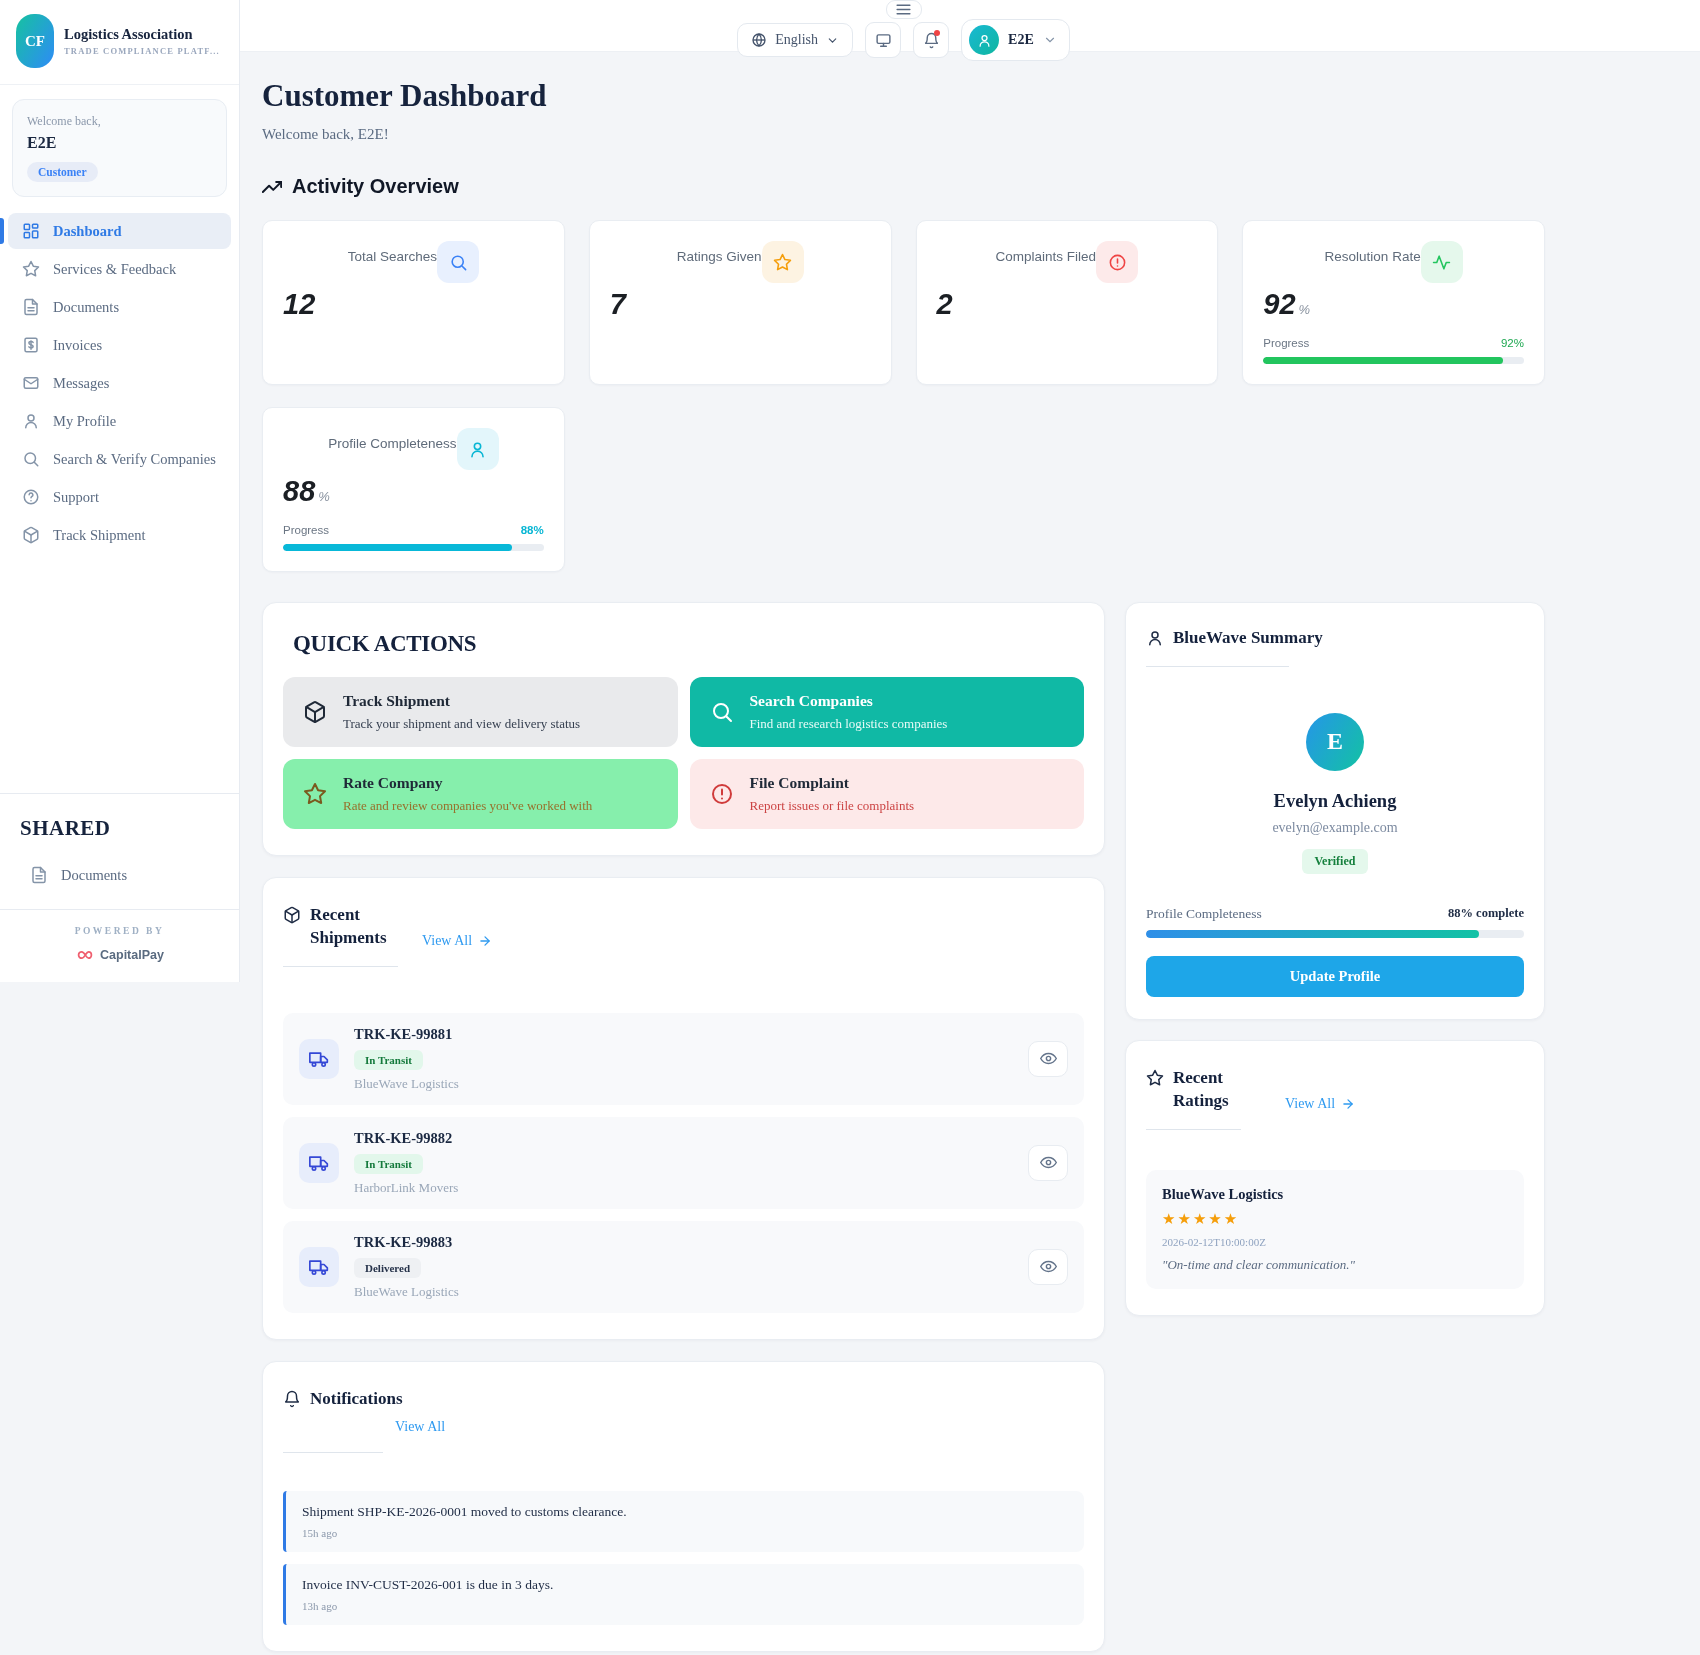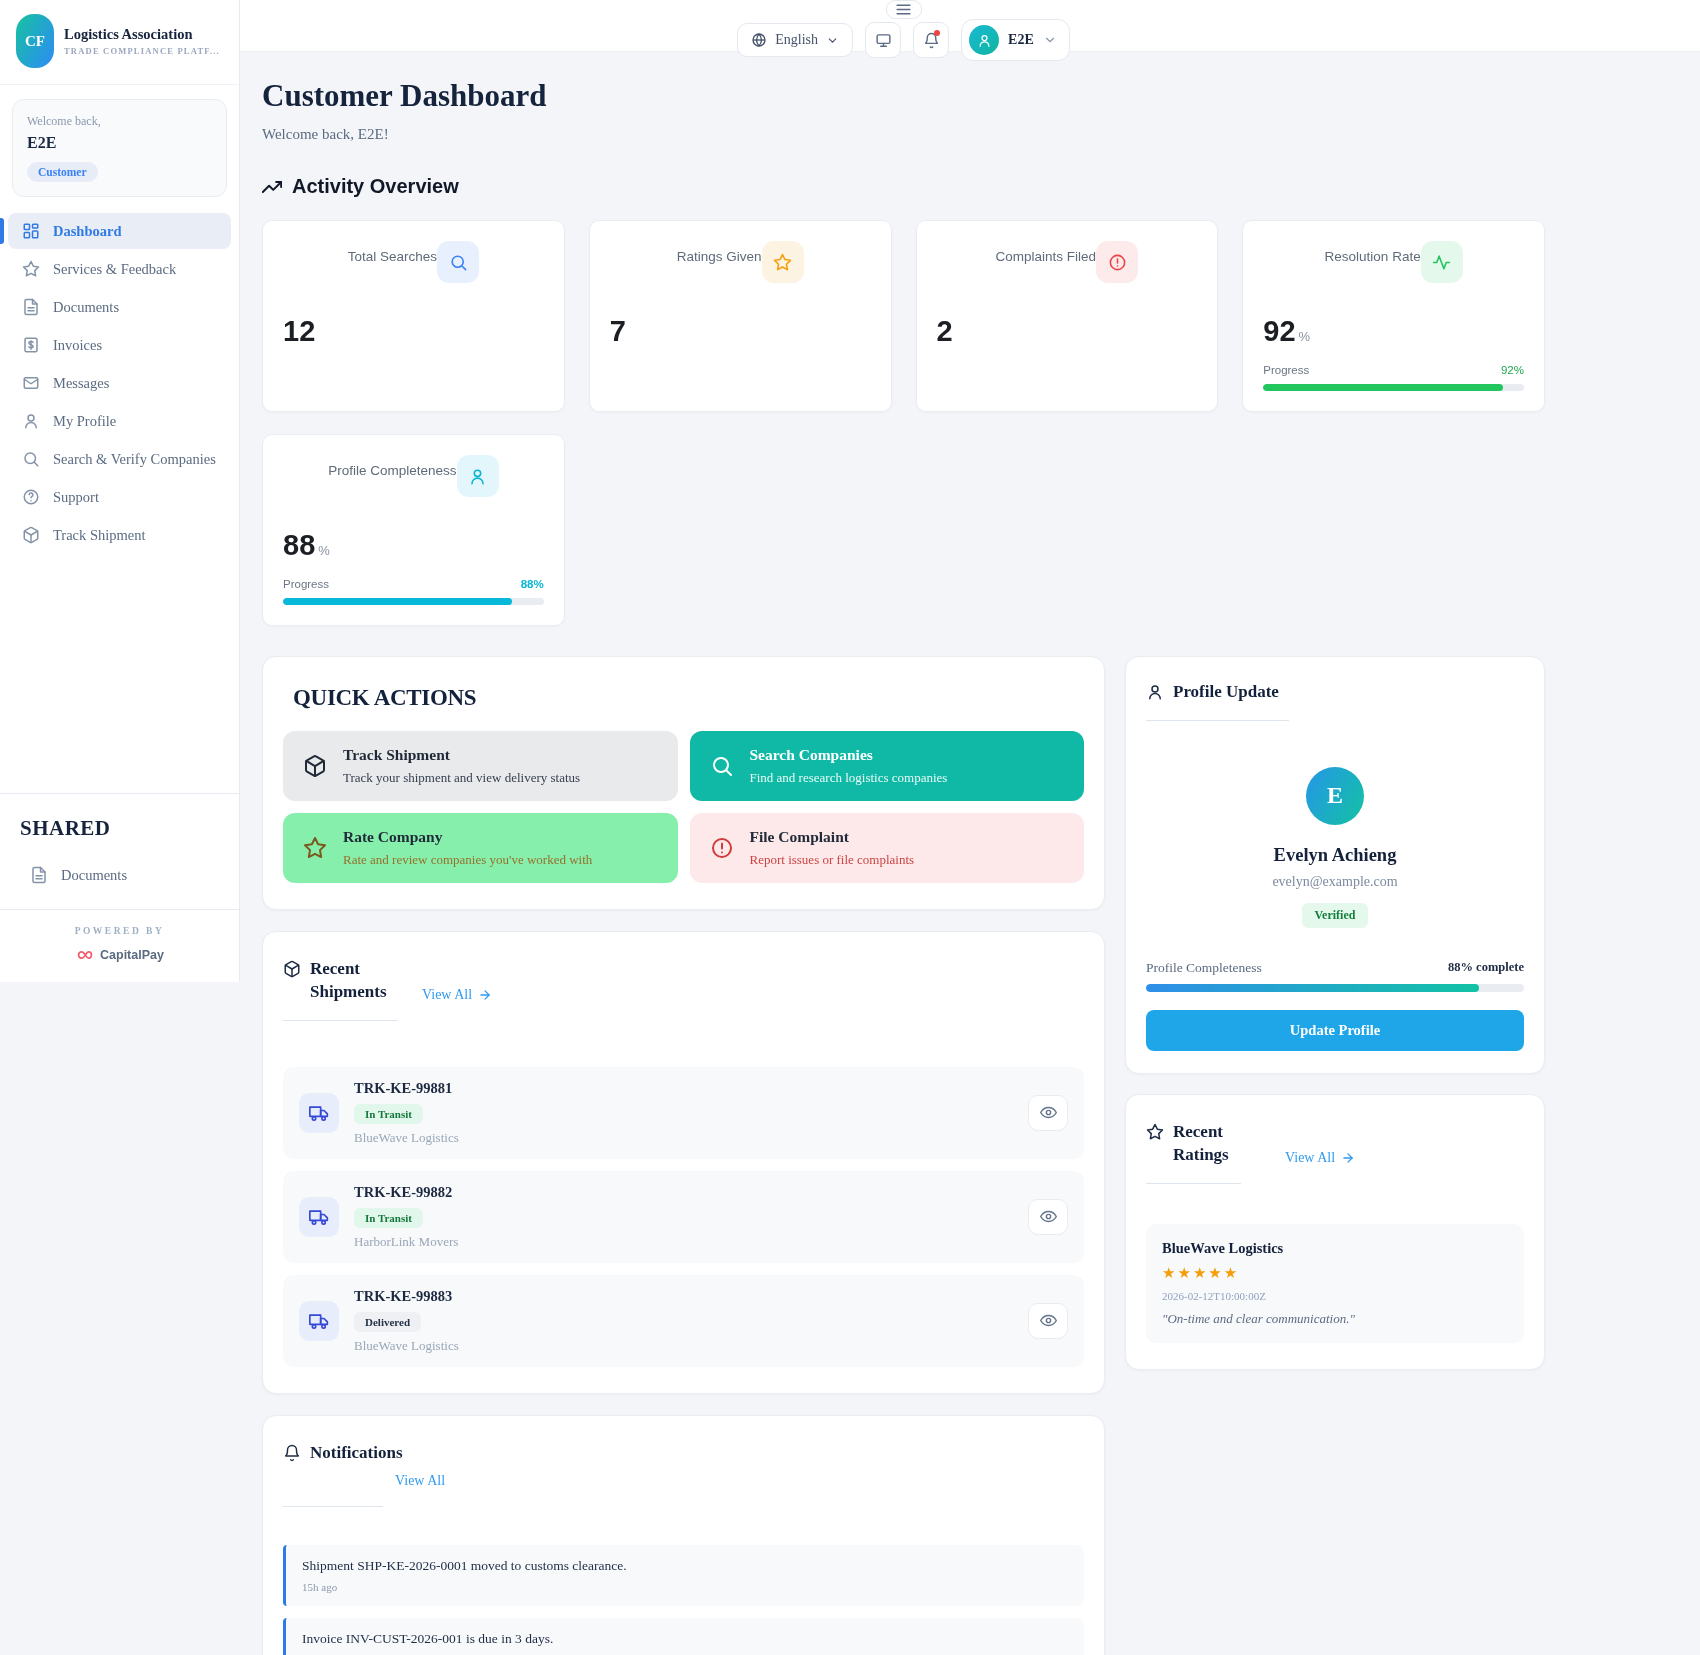--- a/index.html
+++ b/index.html
@@ -68,21 +68,21 @@
   .stat-card { background:#fff; border:1px solid #e9edf2; border-radius:10px; padding:20px; min-height:160px;
     box-shadow:0 1px 2px rgba(20,30,60,.03); font-family:"Liberation Sans",sans-serif; }
   .stat-top { display:flex; justify-content:center; align-items:flex-start; }
   .stat-label { font-size:13.5px; color:#5f6b7a; padding-top:8px; }
   .chip { width:42px; height:42px; border-radius:12px; display:flex; align-items:center; justify-content:center; }
   .chip-blue { background:#e8f0fe; color:#3b82f6; }
   .chip-orange { background:#fdf3e2; color:#f59e0b; }
   .chip-red { background:#fdeaea; color:#ef4444; }
   .chip-green { background:#e5f8ec; color:#22c55e; }
   .chip-cyan { background:#e3f6fb; color:#08b6d4; }
-  .stat-value { font-size:29px; font-weight:bold; color:#1b1f24; margin-top:32px; }
+  .stat-value { font-size:29px; font-weight:bold; color:#1b1f24; margin-top:5px;font-style:italic; }
   .stat-unit { font-size:13px; color:#8a93a0; font-weight:normal; margin-left:3px; }
   .prog-row { display:flex; justify-content:space-between; align-items:center; margin-top:16px; font-size:11.5px; color:#6b7684; }
   .prog-val-green { color:#1fa852; font-weight:normal; font-size:11.5px; }
   .prog-val-cyan { color:#08b6d4; font-weight:bold; font-size:11.5px; }
   .bar { height:7px; border-radius:4px; background:#e9edf2; margin-top:8px; overflow:hidden; }
   .bar-fill { height:100%; border-radius:4px; }
   .fill-green { background:#22c55e; }
   .fill-cyan { background:#08b8d8; }
   .fill-grad { background:linear-gradient(90deg,#2f8fe8,#12c2a5); }
 
@@ -640,21 +640,21 @@
         <div class="col-right">
 
           <section class="card ps-card">
             <div class="lc-titlewrap">
               <span class="lc-ic">
                 <svg width="18" height="18" viewBox="0 0 24 24" fill="none" stroke="currentColor" stroke-width="2" stroke-linecap="round">
                     <circle cx="12" cy="8" r="4"></circle>
                     <path d="M5 21a7 7 0 0 1 14 0"></path>
                   </svg>
               </span>
-              <span class="lc-title">Profile Update</span>
+              <span class="lc-title">BlueWave Summary</span>
             </div>
             <div class="lc-divider" style="width:143px;"></div>
 
             <div class="ps-body">
               <div class="ps-avatar">E</div>
               <div class="ps-name">Evelyn Achieng</div>
               <div class="ps-email">evelyn@example.com</div>
               <span class="ps-verified">Verified</span>
             </div>
 

